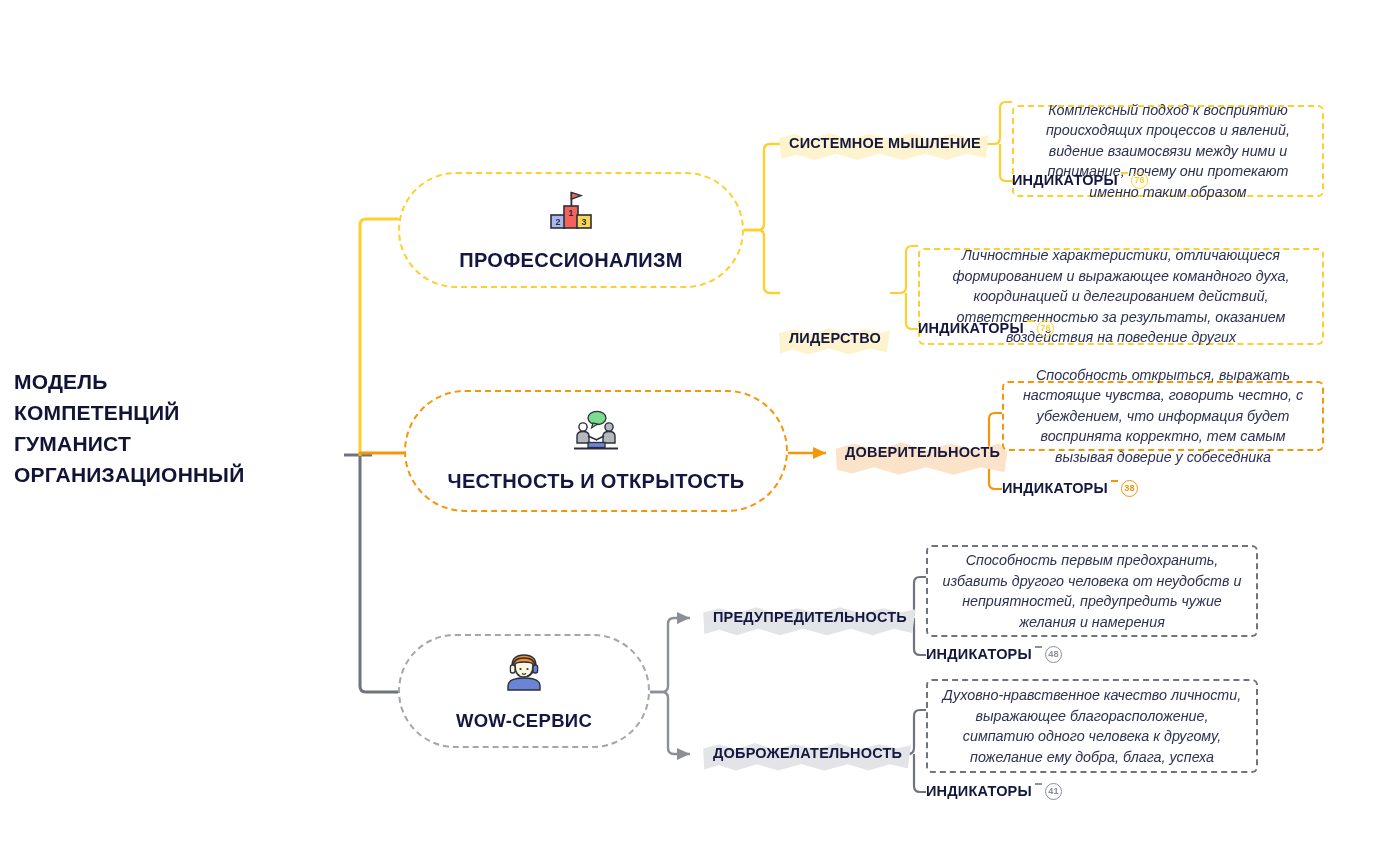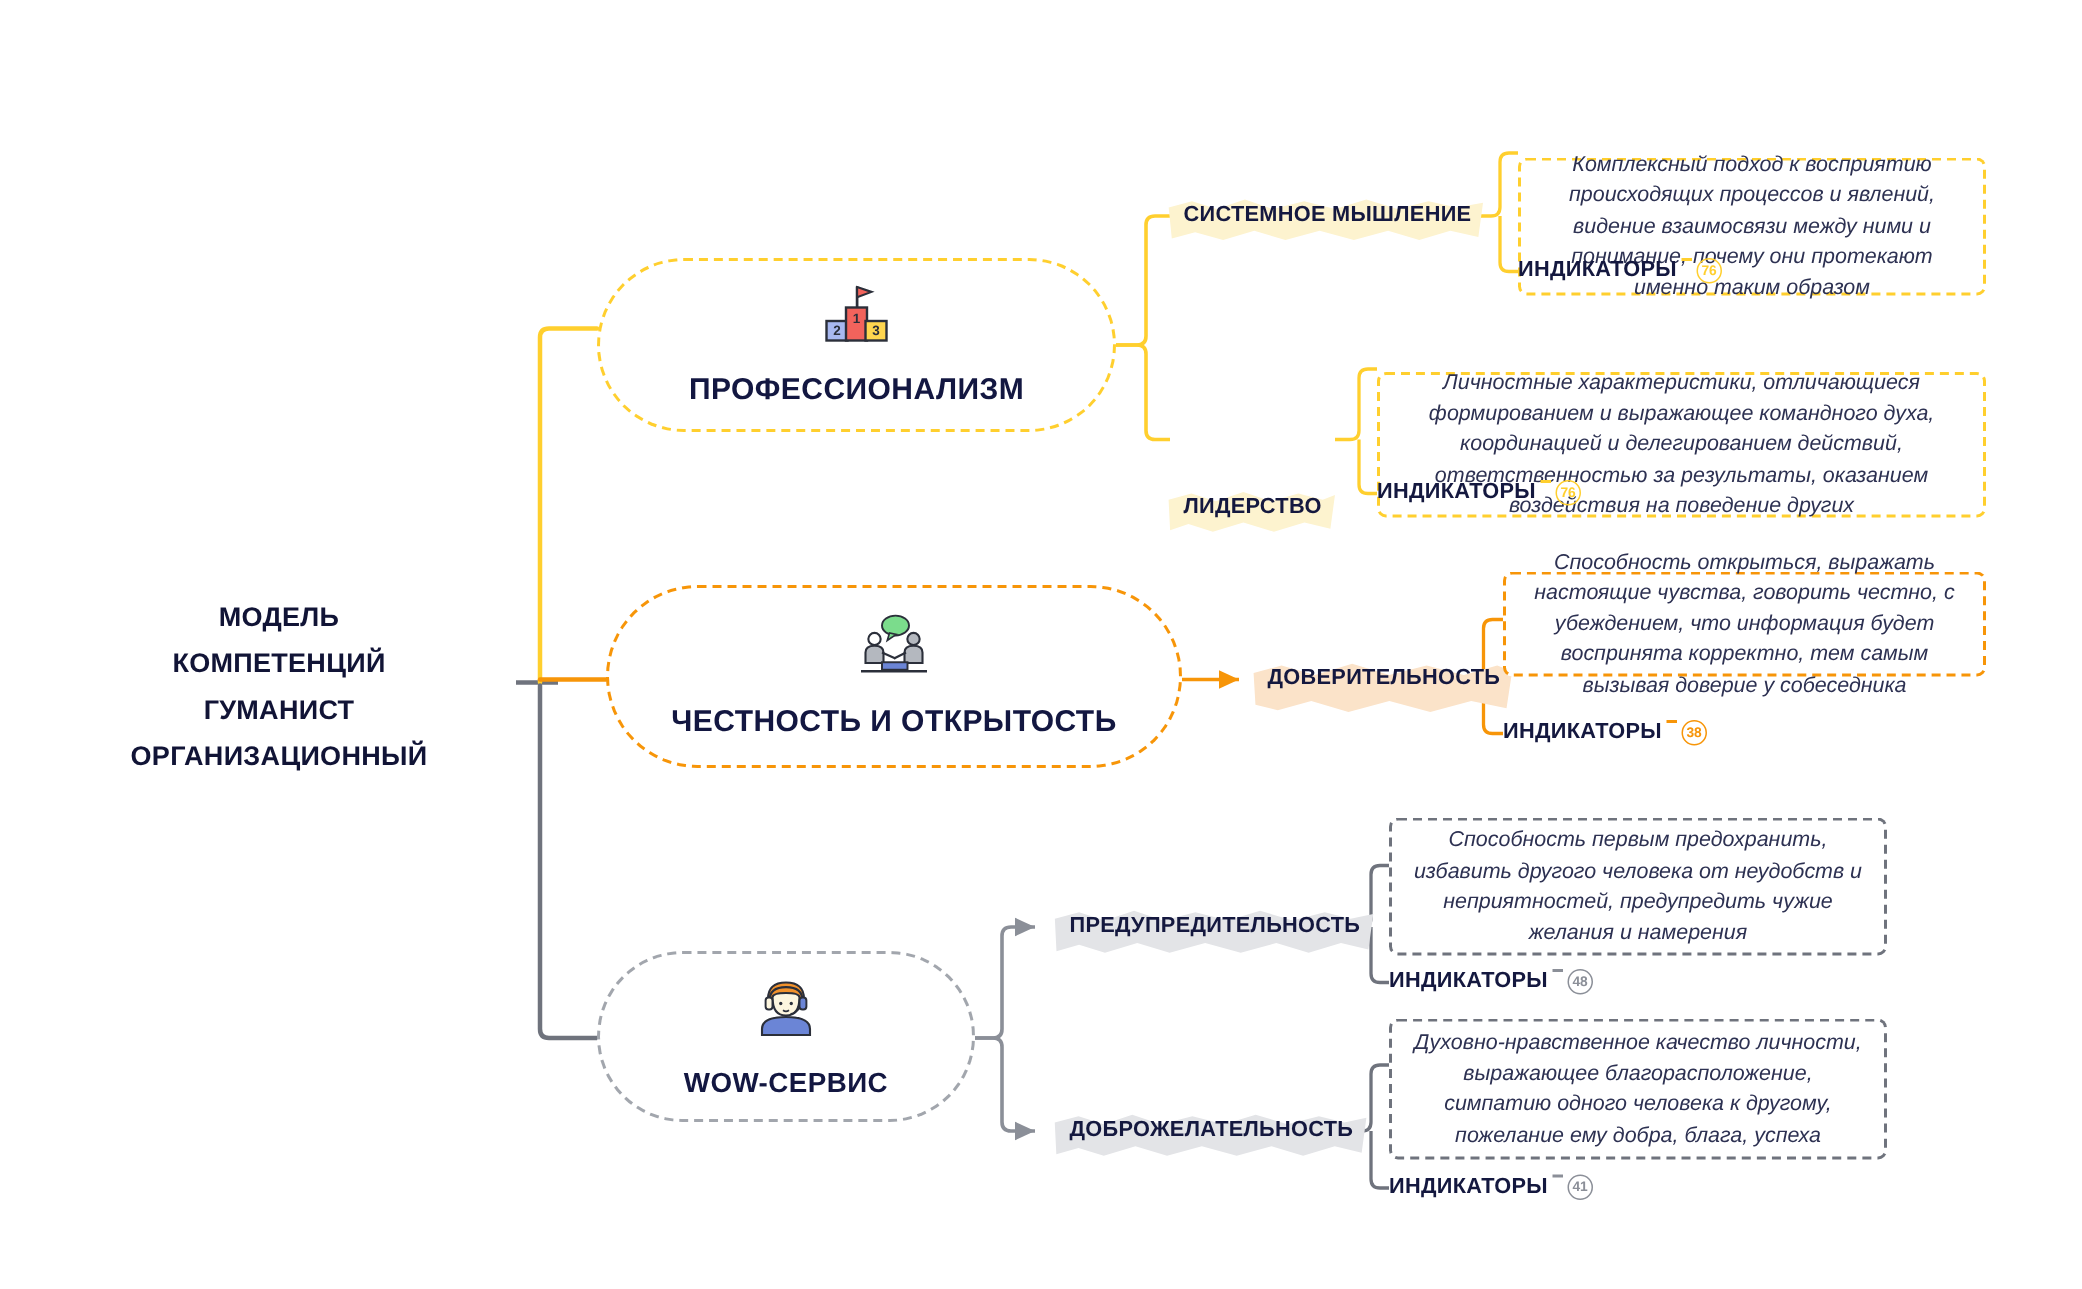--- a/index.html
+++ b/index.html
@@ -8,24 +8,24 @@
     background: #ffffff;
     font-family: "Liberation Sans", sans-serif;
     overflow: hidden;
   }
   #canvas { position: relative; width: 1388px; height: 859px; }
   svg.wires { position: absolute; inset: 0; width: 1388px; height: 859px; pointer-events: none; }
 
   
   .root-title {
     position: absolute;
-    left: 14px; top: 396px; width: 344px;
-    text-align: center;
+    left: 14px; top: 366px; width: 344px;
+    text-align: left;
     font-weight: bold;
-    font-size: 18px;
+    font-size: 21px;
     line-height: 31px;
     letter-spacing: .2px;
     color: #111436;
   }
 
   
   .branch {
     position: absolute;
     border-radius: 64px;
     display: flex; flex-direction: column;

